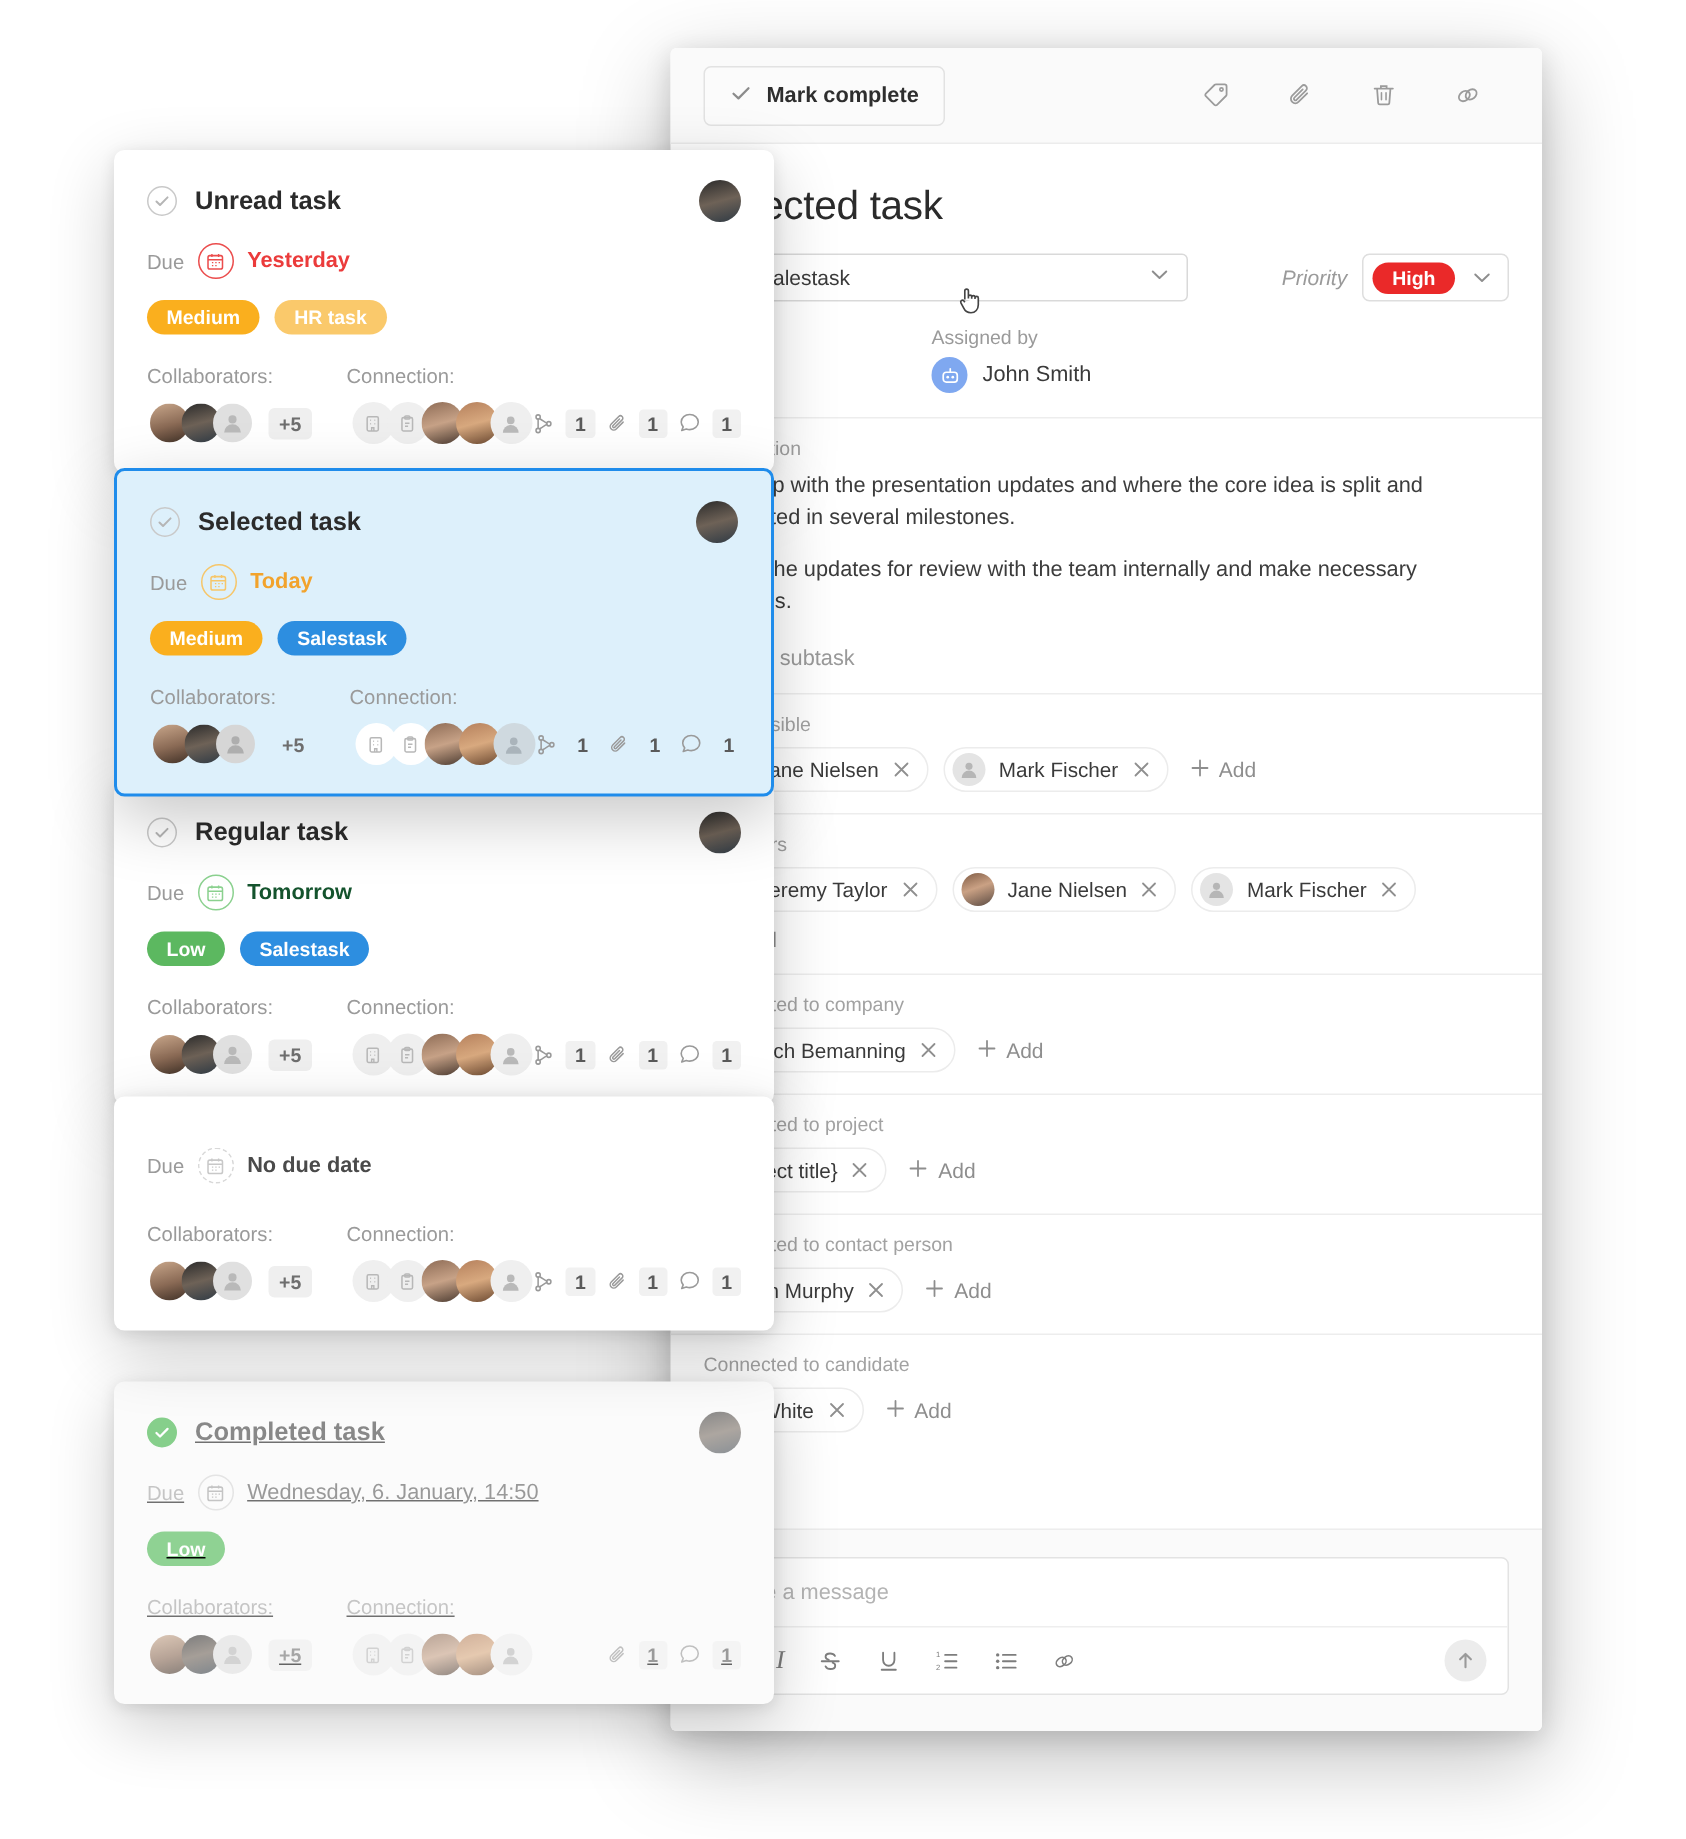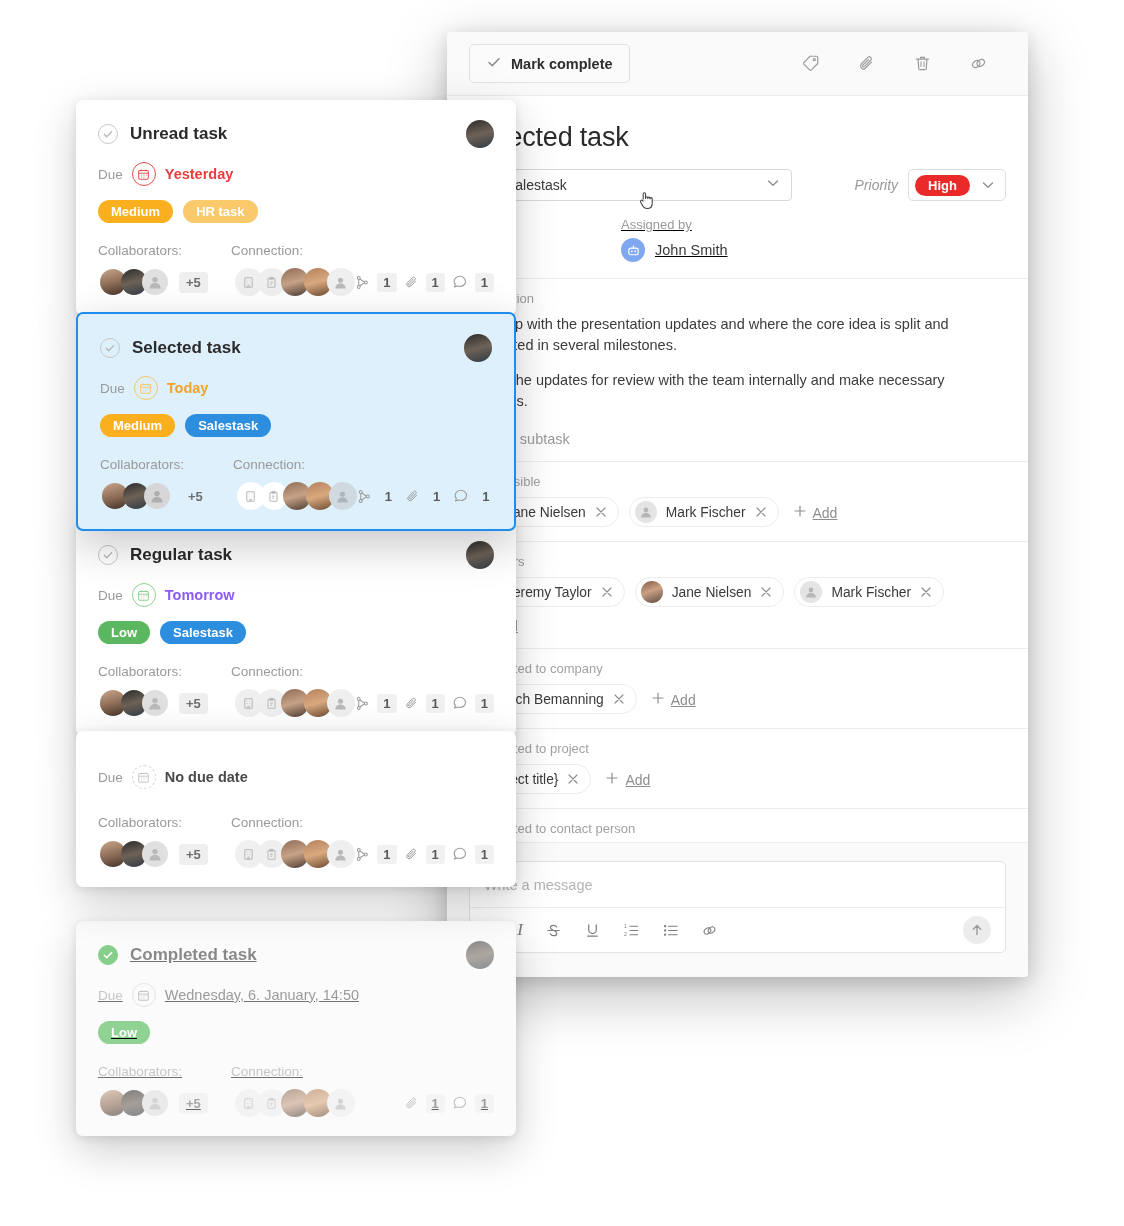--- a/index.html
+++ b/index.html
@@ -7,21 +7,21 @@
     width: 1124px; height: 1226px;
     background: #ffffff;
     font-family: "Liberation Sans", "DejaVu Sans", sans-serif;
     overflow: hidden;
   }
   #stage { position: relative; width: 1124px; height: 1226px; background:#fff; }
 
   
   .detail-panel {
     position: absolute; left: 447px; top: 32px;
-    width: 581px; height: 945px;
+    width: 581px; height: 1122px;
     background: #ffffff;
     border-radius: 4px;
     box-shadow: 0 18px 60px rgba(0,0,0,0.26), 0 4px 18px rgba(0,0,0,0.14);
     overflow: hidden;
     z-index: 1;
   }
   .dp-header {
     height: 64px; background: #fafafa;
     border-bottom: 1px solid #ececec;
     display: flex; align-items: center;
@@ -66,21 +66,21 @@
   .priority-box {
     border:1px solid #dedede; border-radius:5px; height:32px;
     display:flex; align-items:center; gap:10px; padding: 0 9px 0 6px; cursor:pointer;
   }
   .pill-high {
     background:#ea2929; color:#fff; font-size:13px; font-weight:bold;
     border-radius: 11px; padding: 3px 13px;
   }
 
   .dp-meta { display:flex; padding: 6px 22px 16px 22px; }
-  .meta-col { min-width: 152px; text-decoration: underline; }
+  .meta-col { min-width: 152px; }
   .meta-lbl { font-size: 13px; color: #9a9a9a; margin-bottom: 6px; }
   .meta-due { display:flex; align-items:center; gap:8px; }
   .due-val { font-size: 14.5px; font-weight: bold; color:#f2a32c; }
   .meta-person { display:flex; align-items:center; gap:10px; }
   .bot-avatar {
     width:24px; height:24px; border-radius:50%; background:#7fa8f0;
     display:flex; align-items:center; justify-content:center;
   }
   .meta-person .nm { font-size: 14.5px; color:#3a3a3a; }
 
@@ -100,23 +100,22 @@
     height: 30px; padding: 0 11px 0 5px; background:#fff;
   }
   .chip.nopad { padding-left: 11px; }
   .chip .nm { font-size: 13.8px; color:#3a3a3a; white-space:nowrap; }
   .chip .x { color:#8f8f8f; cursor:pointer; display:flex; }
   .av { width:22px; height:22px; border-radius:50%; flex:0 0 auto; overflow:hidden; }
   .av.ph { background:#e4e4e4; display:flex;align-items:center;justify-content:center; }
   .av.w1 { background: linear-gradient(160deg,#8f6a52 10%, #caa184 45%, #5a4a42 100%); }
   .dotmini { width:9px;height:9px;border-radius:50%; background:#3aa3ea; flex:0 0 auto; margin-left:2px;}
   .addbtn {
-    display:flex; align-items:flex-end; gap:6px; font-size:14px; color:#8e8e8e; cursor:pointer;
+    display:flex; align-items:flex-start; gap:6px; font-size:14px; color:#8e8e8e; cursor:pointer;
     padding: 0 4px;
-    text-decoration: underline;
   }
 
   .composer-area {
     position:absolute; left:0; right:0; bottom:0;
     background:#fafafa; border-top:1px solid #ededed;
     padding: 18px 22px 24px 22px;
   }
   .composer {
     border:1px solid #e3e3e3; border-radius:5px; background:#fff;
   }
@@ -169,21 +168,21 @@
     width:24px; height:24px; border-radius:50%; border:1.5px solid #eb4d4d;
     display:flex; align-items:center; justify-content:center; color:#eb4d4d; flex:0 0 auto;
   }
   .c-cal.amber { border-color:#f6c66a; color:#f6c66a; }
   .c-cal.green { border-color:#8bd18f; color:#8bd18f; }
   .c-cal.dash { border:1.5px dashed #d8d8d8; color:#c8c8c8; }
   .c-cal.grey { border-color:#e4e4e4; color:#c4c4c4; }
   .c-due-val { font-size:14.5px; font-weight:bold; }
   .v-red { color:#eb3b3b; }
   .v-amber { color:#f2a32c; }
-  .v-green { color:#8b5cf6; }
+  .v-green { color:#14532d; }
   .v-grey { color:#4a4a4a; }
   .v-plain { color:#4a4a4a; font-weight:normal; }
 
   .c-badges { display:flex; gap:10px; margin-top:14px; }
   .badge { border-radius:12px; padding:4px 13px; font-size:13px; font-weight:bold; color:#fff; }
 
   .c-foot-lbls { display:flex; margin-top:20px; }
   .col-lbl { font-size:13.5px; color:#9a9a9a; }
   .col-lbl.coll { width:133px; }
   .c-foot { display:flex; align-items:center; margin-top:9px; }

